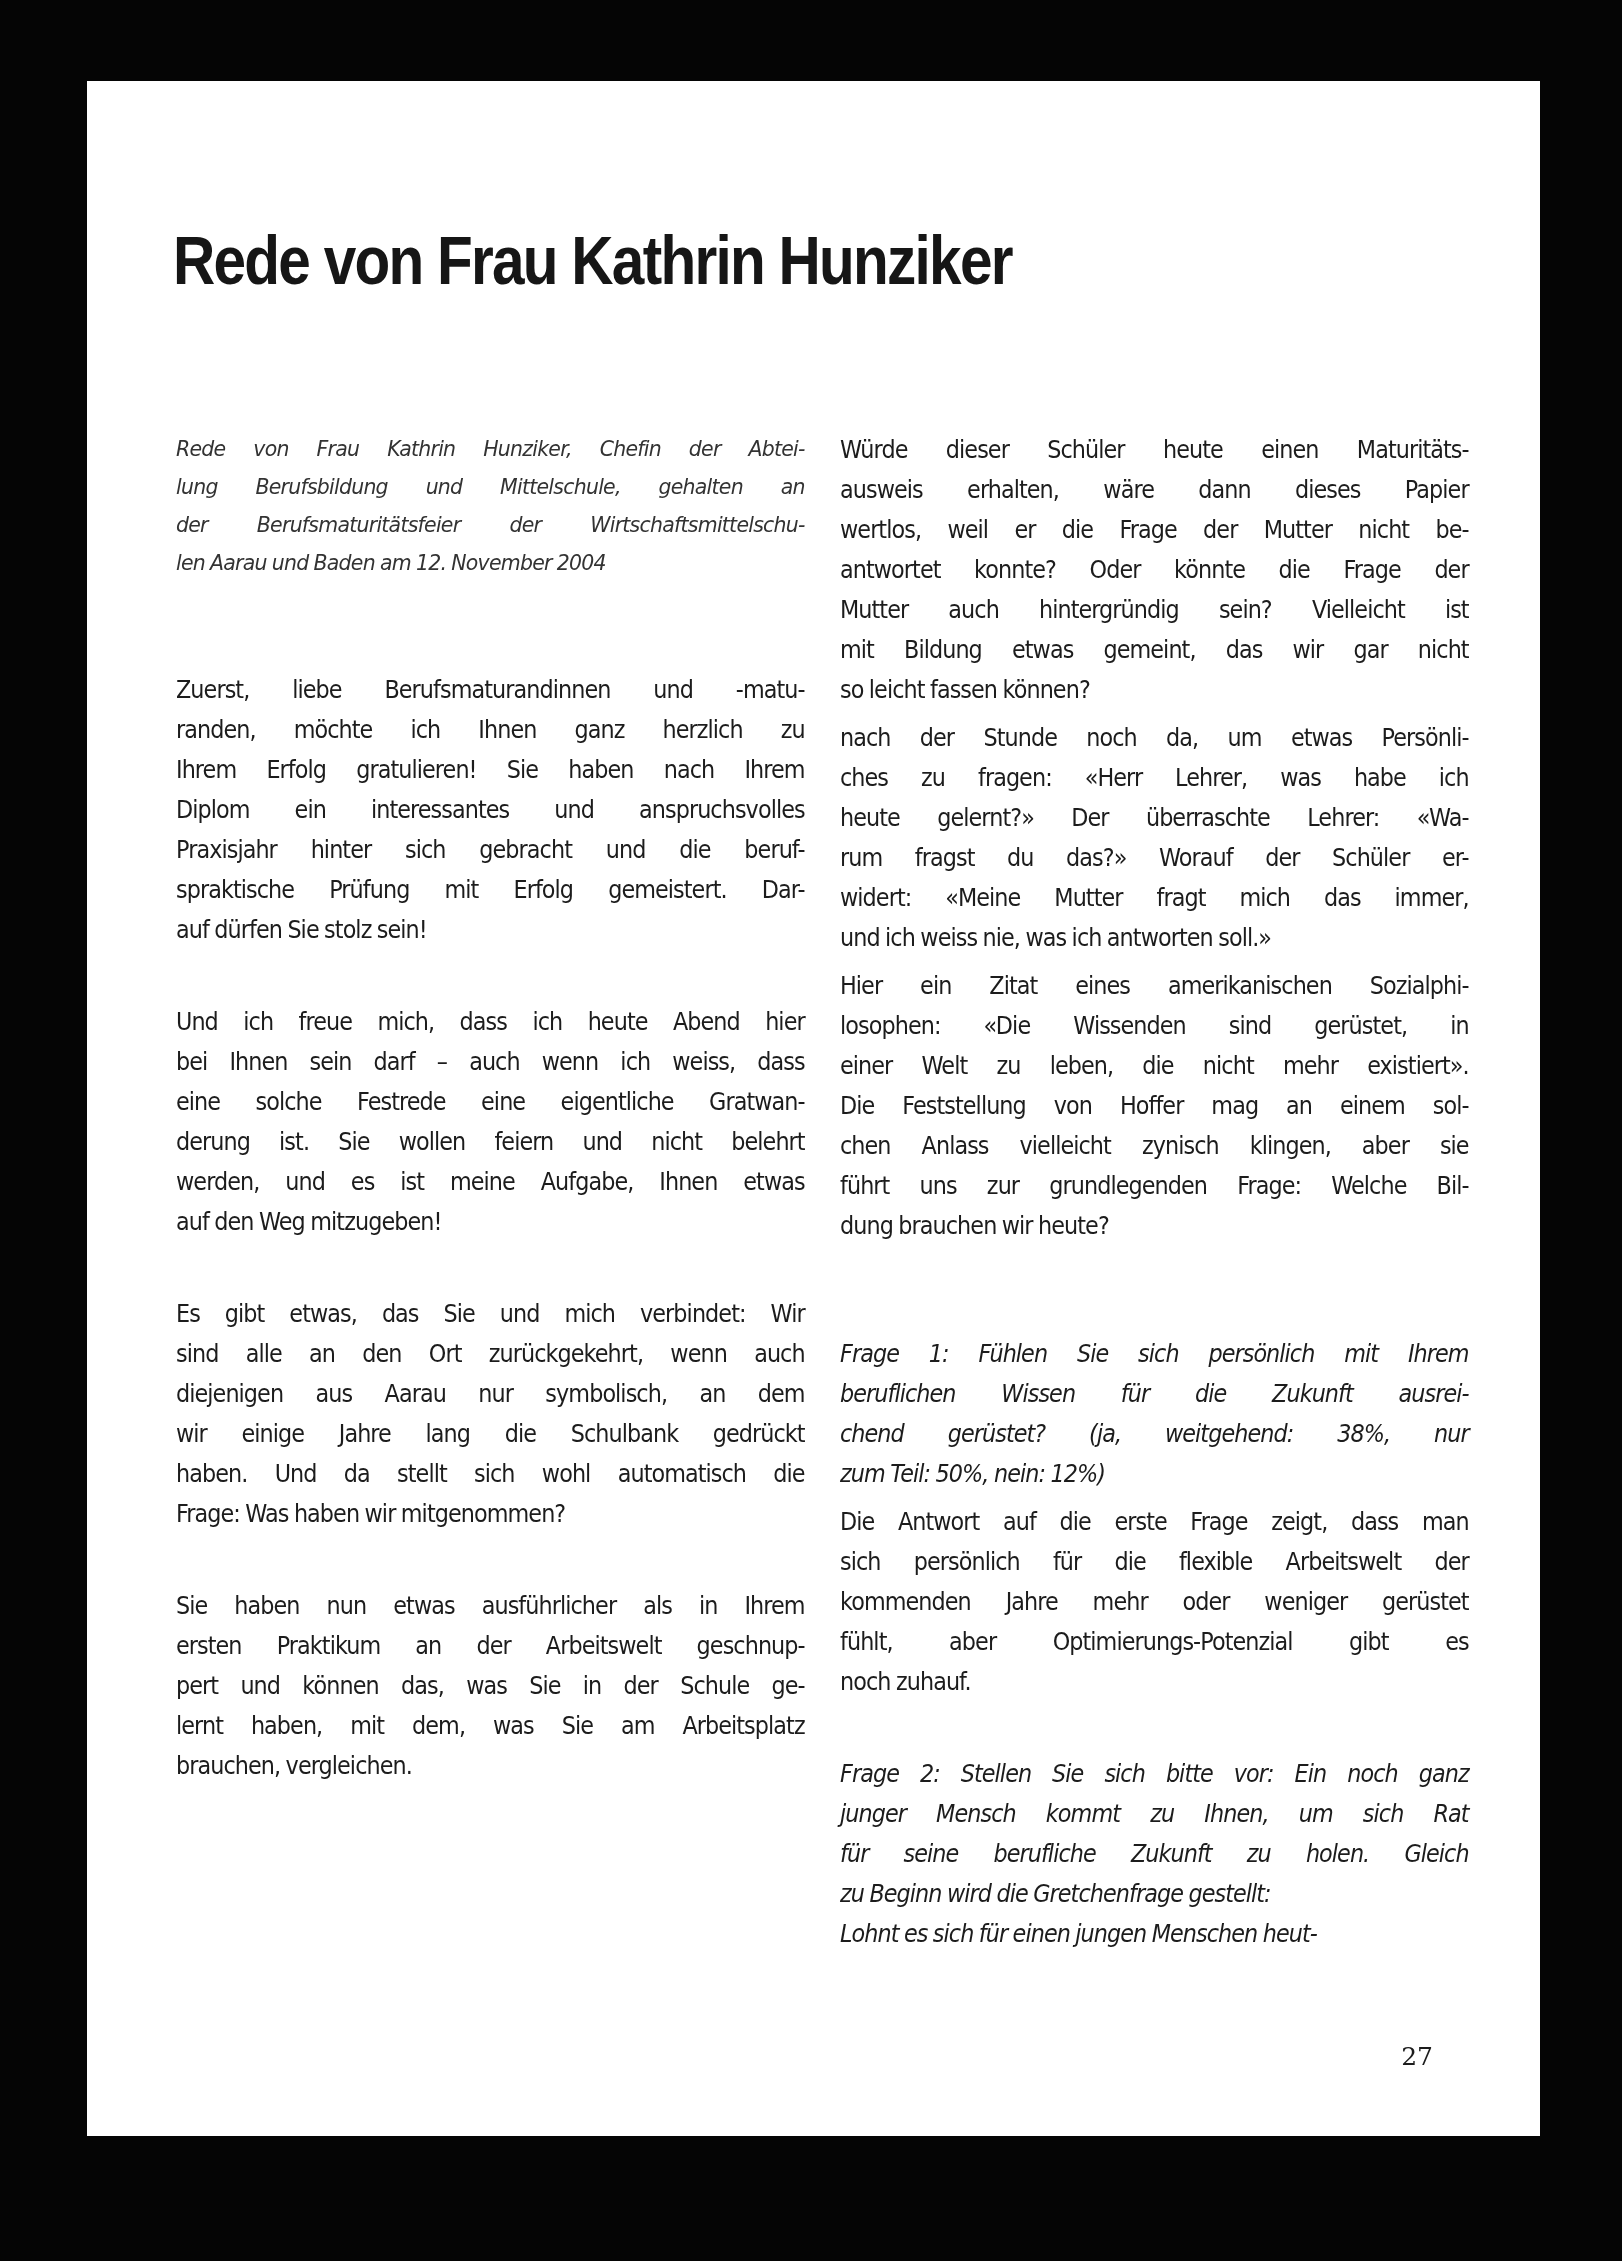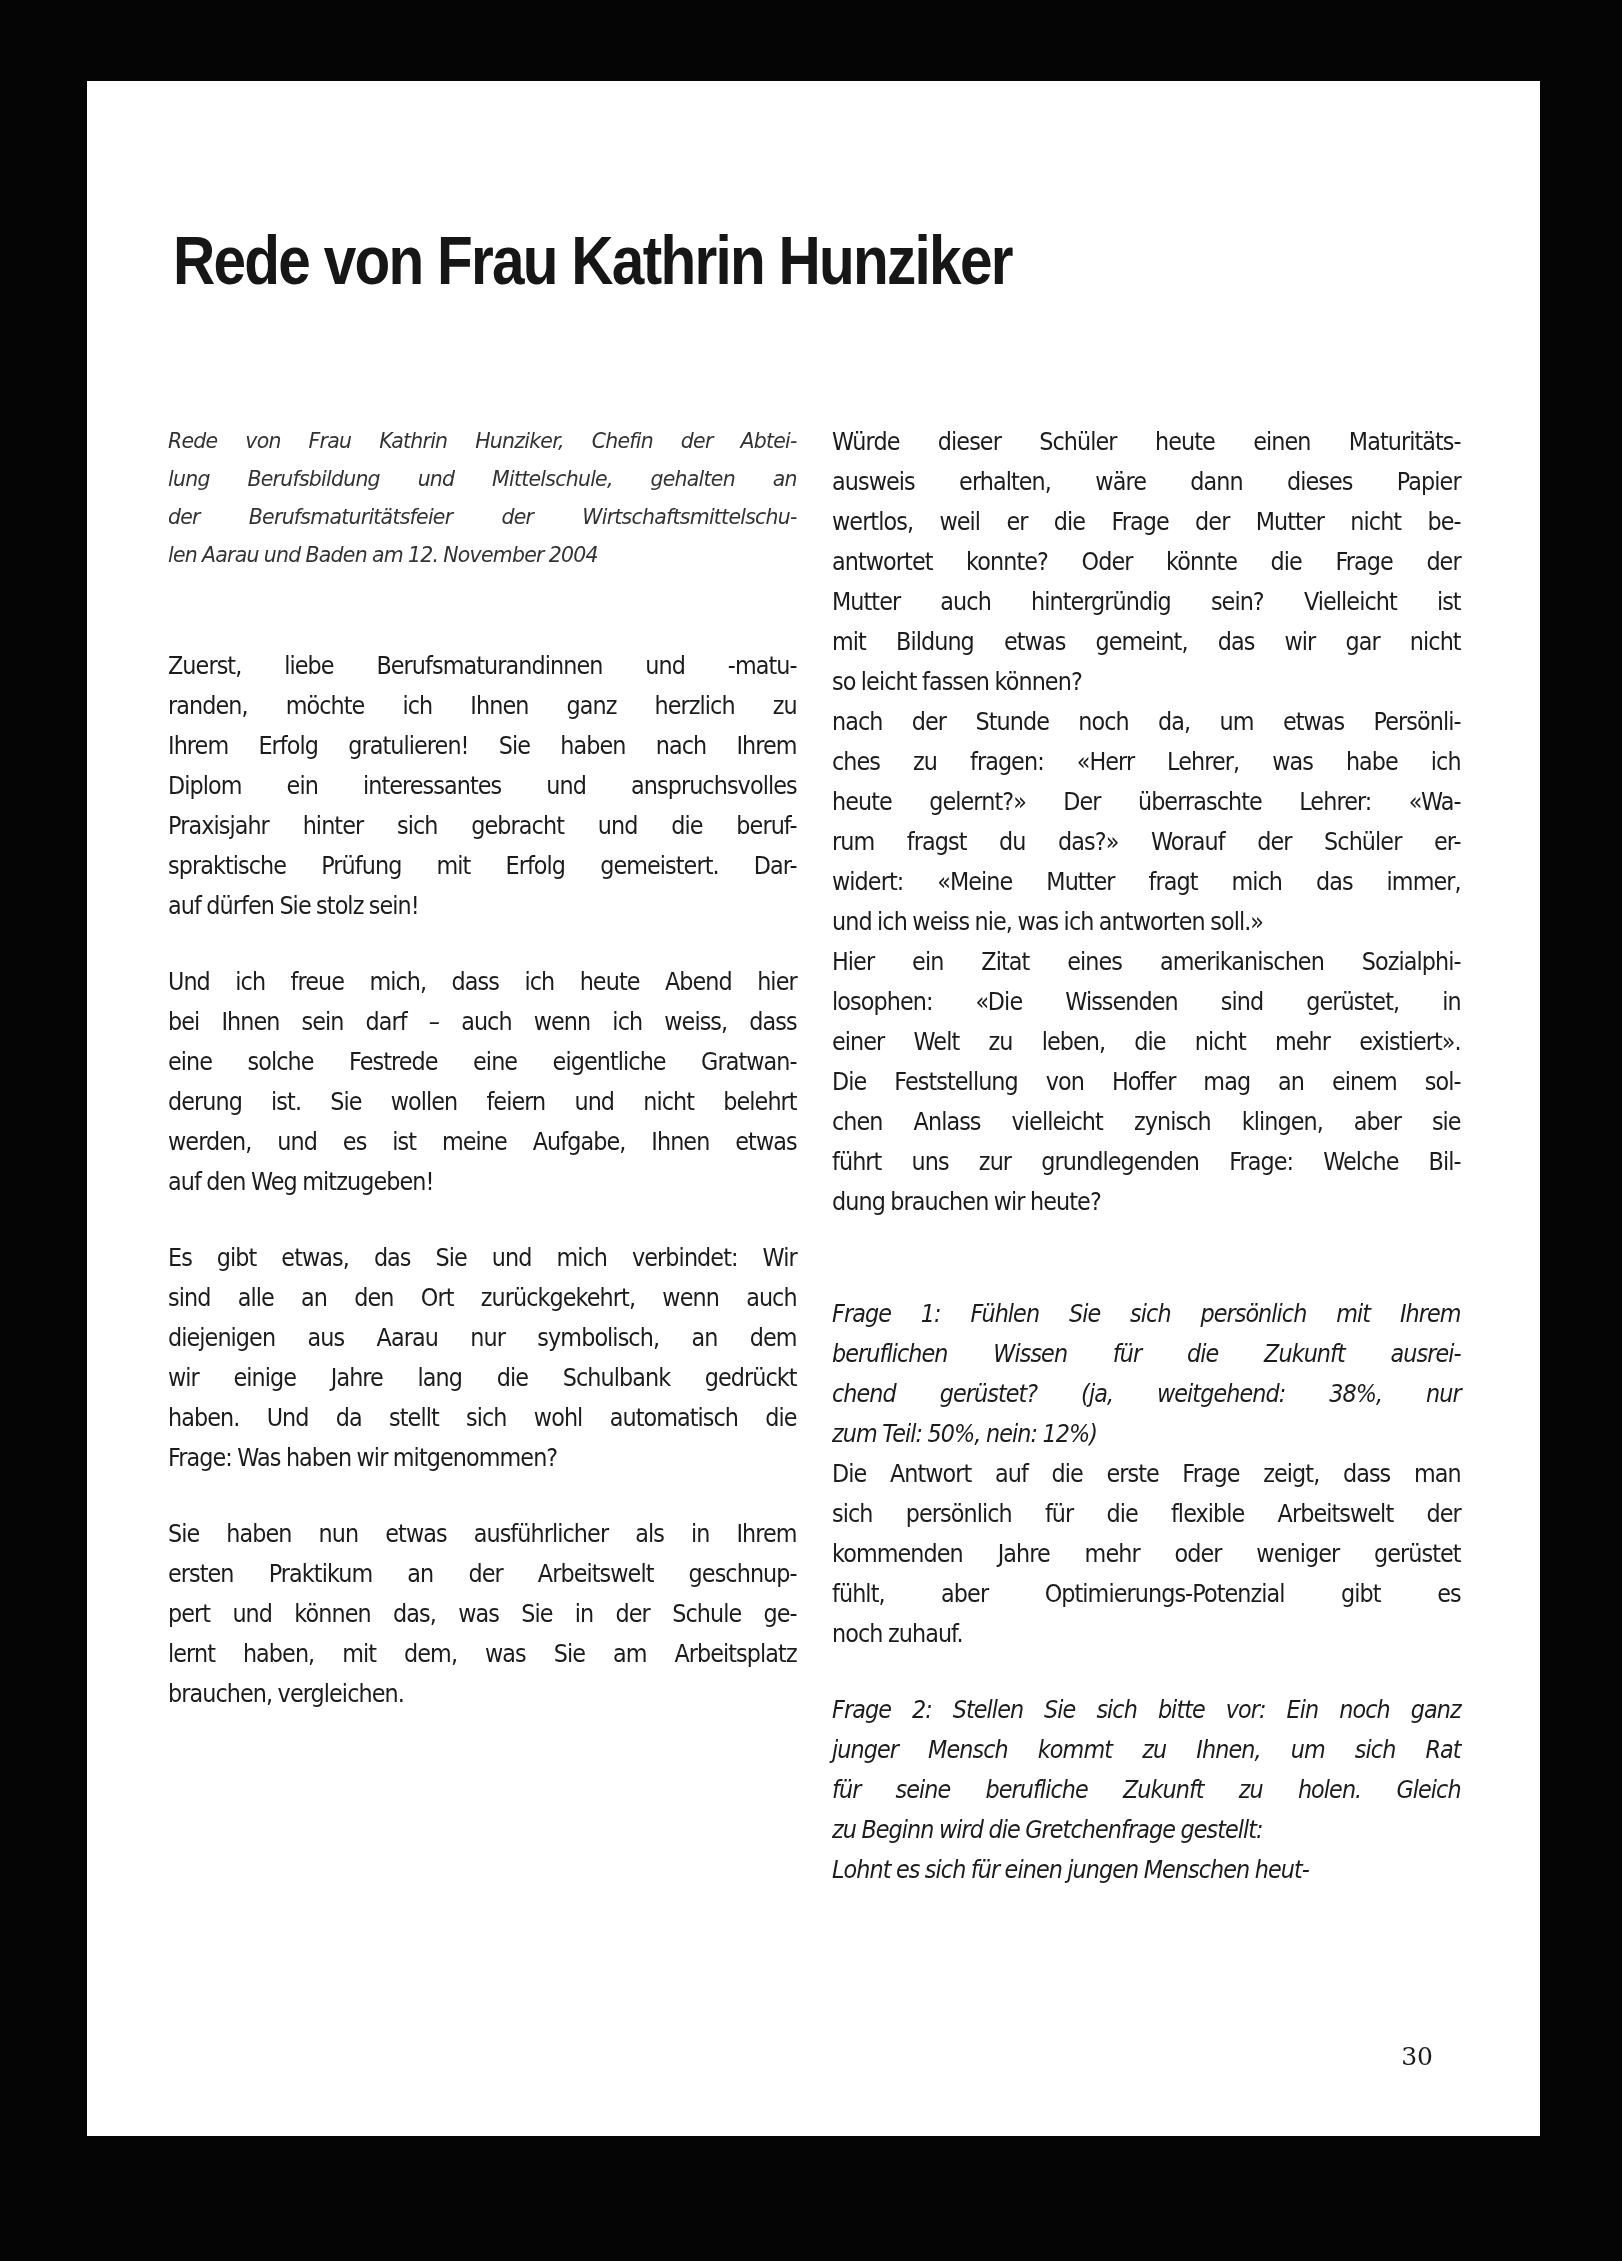--- a/index.html
+++ b/index.html
@@ -31,21 +31,21 @@
     white-space: nowrap;
   }
   .col {
     position: absolute;
     top: 341px;
     width: 629px;
     color: #1c1c1c;
   }
   .col.left { left: 81px; }
   .col.right { left: 745px; }
-  .para { margin: 0; }
+  .para { margin: 8px; }
   .line {
     display: block;
     height: 40px;
     line-height: 40px;
     font-size: 24px;
     font-family: "DejaVu Sans", sans-serif;
     letter-spacing: -1px;
     word-spacing: -0.8px;
     white-space: nowrap;
     text-align: justify;
@@ -170,15 +170,15 @@
     <div class="gap"></div>
     <div class="para italic">
       <span class="line">Frage 2: Stellen Sie sich bitte vor: Ein noch ganz</span>
       <span class="line">junger Mensch kommt zu Ihnen, um sich Rat</span>
       <span class="line">für seine berufliche Zukunft zu holen. Gleich</span>
       <span class="line last">zu Beginn wird die Gretchenfrage gestellt:</span>
       <span class="line last">Lohnt es sich für einen jungen Menschen heut-</span>
     </div>
   </div>
 
-  <div class="page-number">30</div>
+  <div class="page-number">27</div>
 </div>
 
 
 </body></html>

